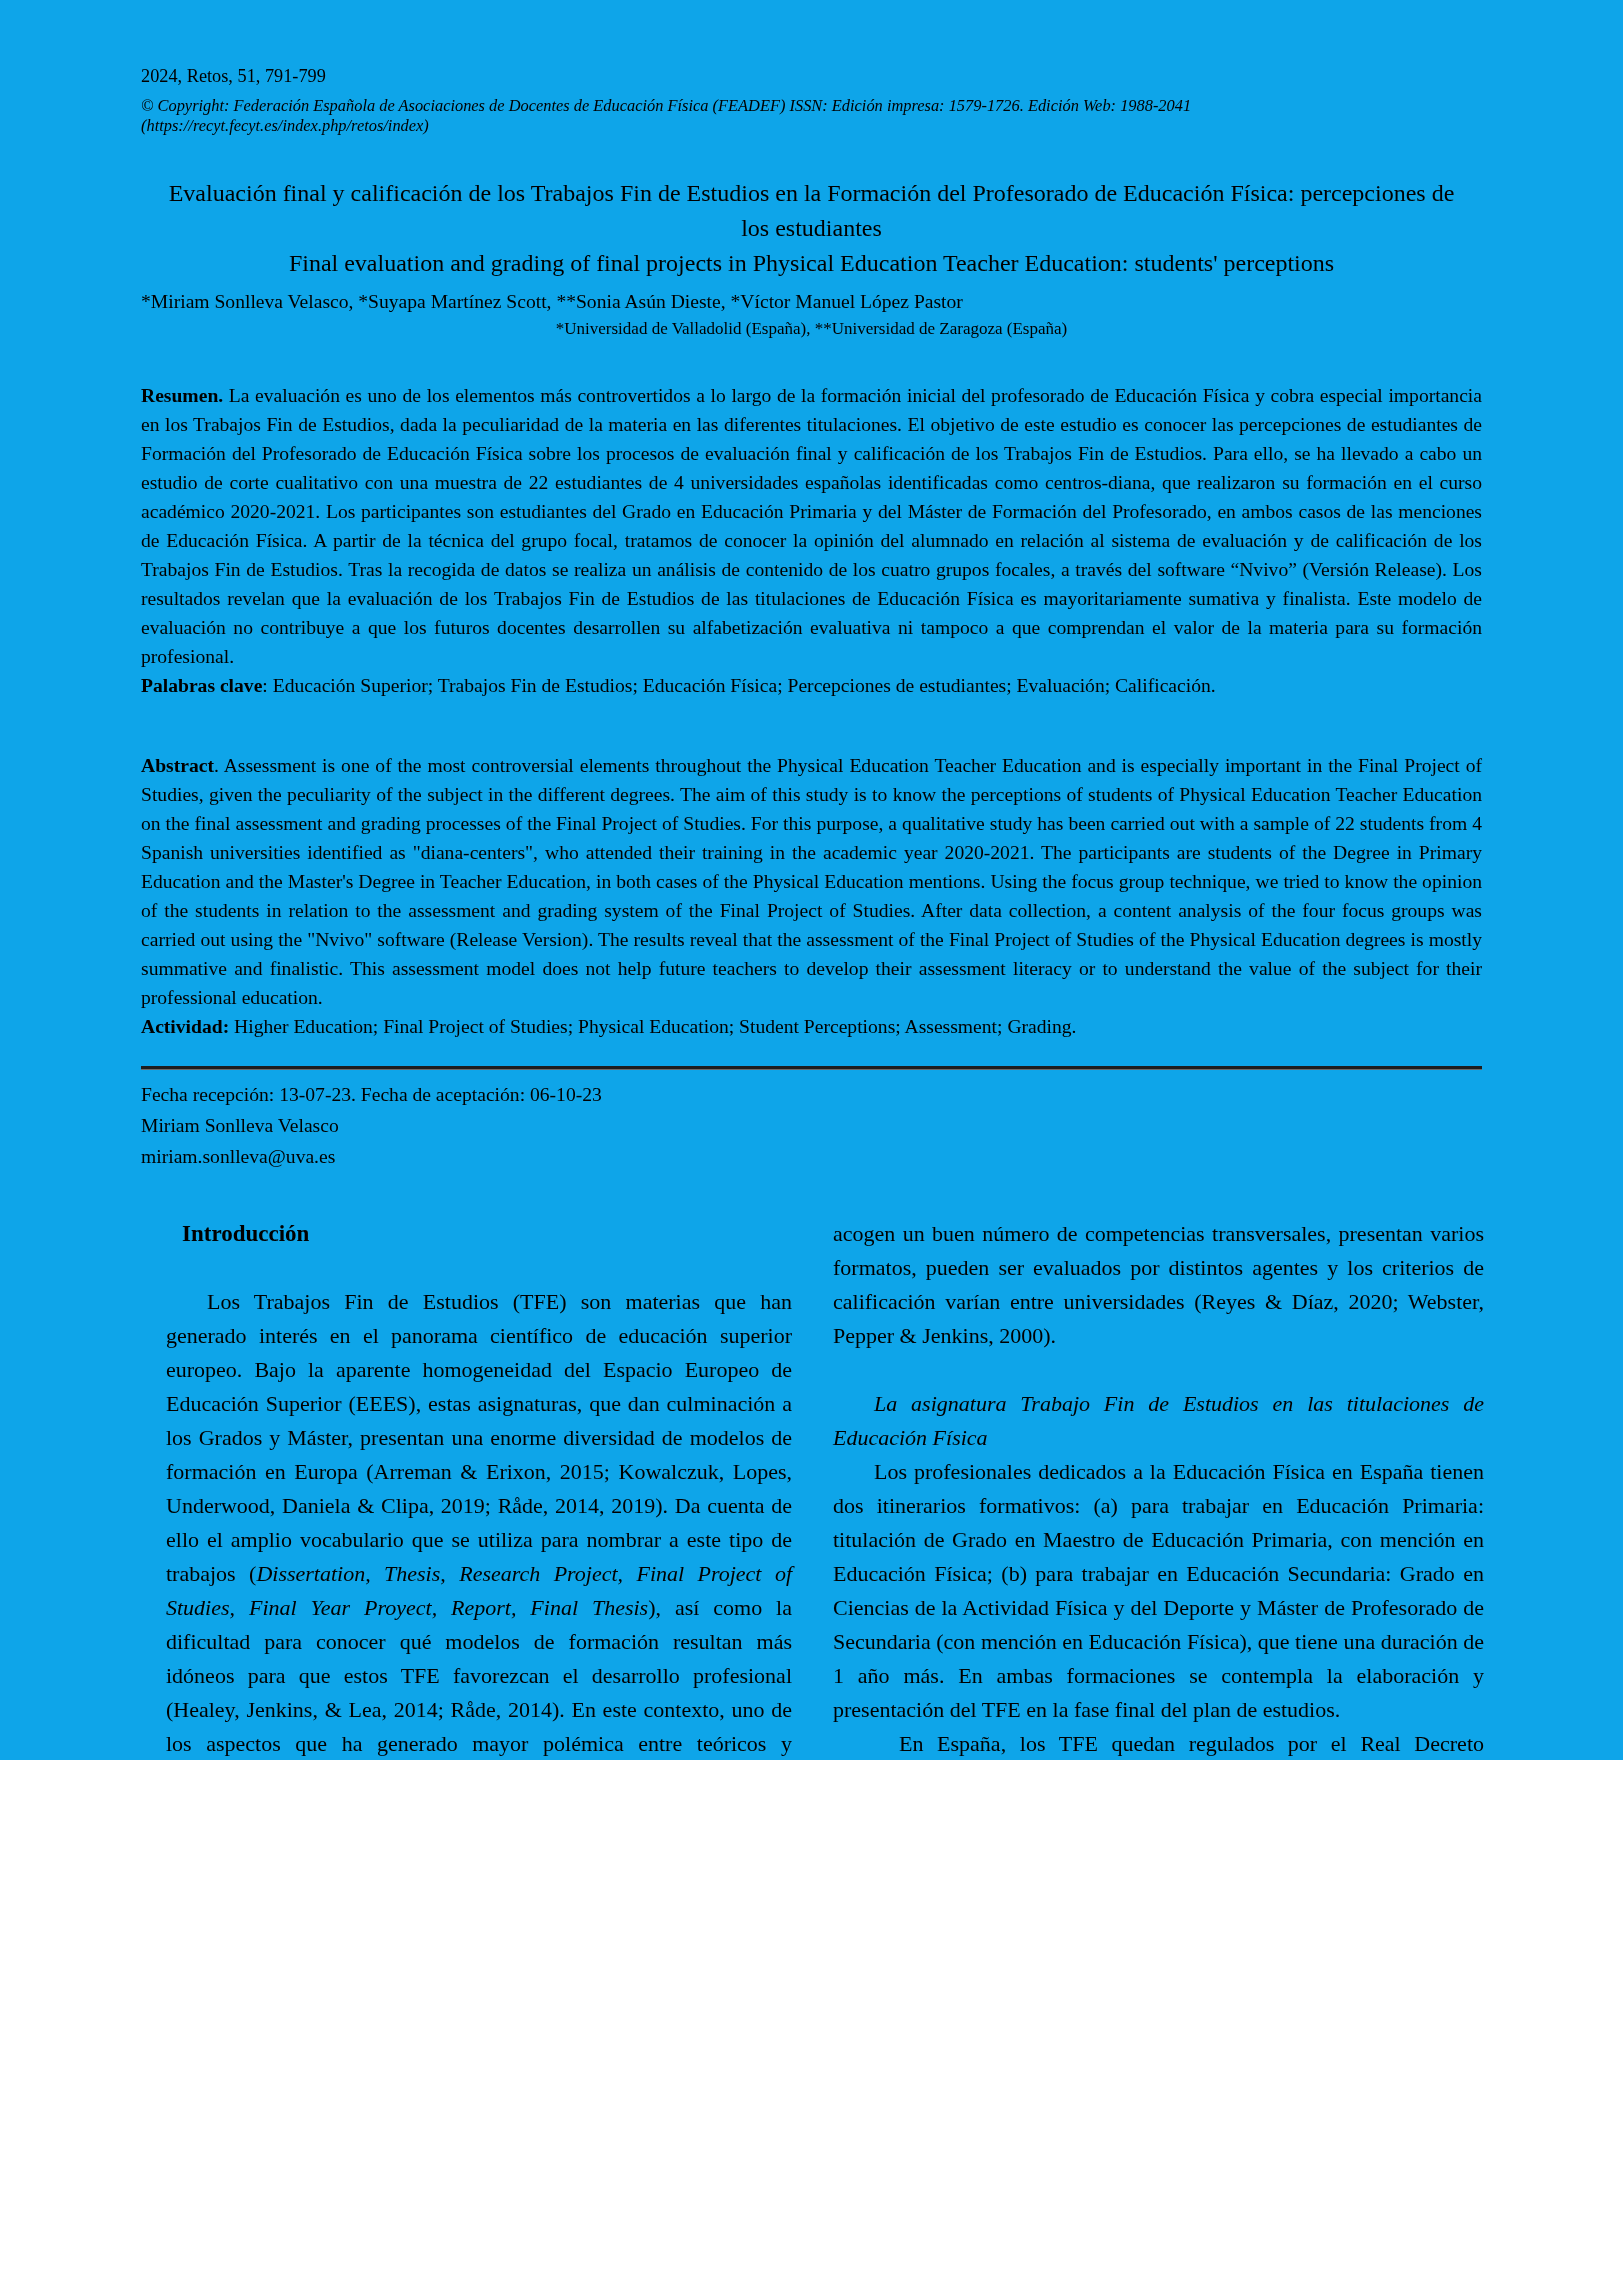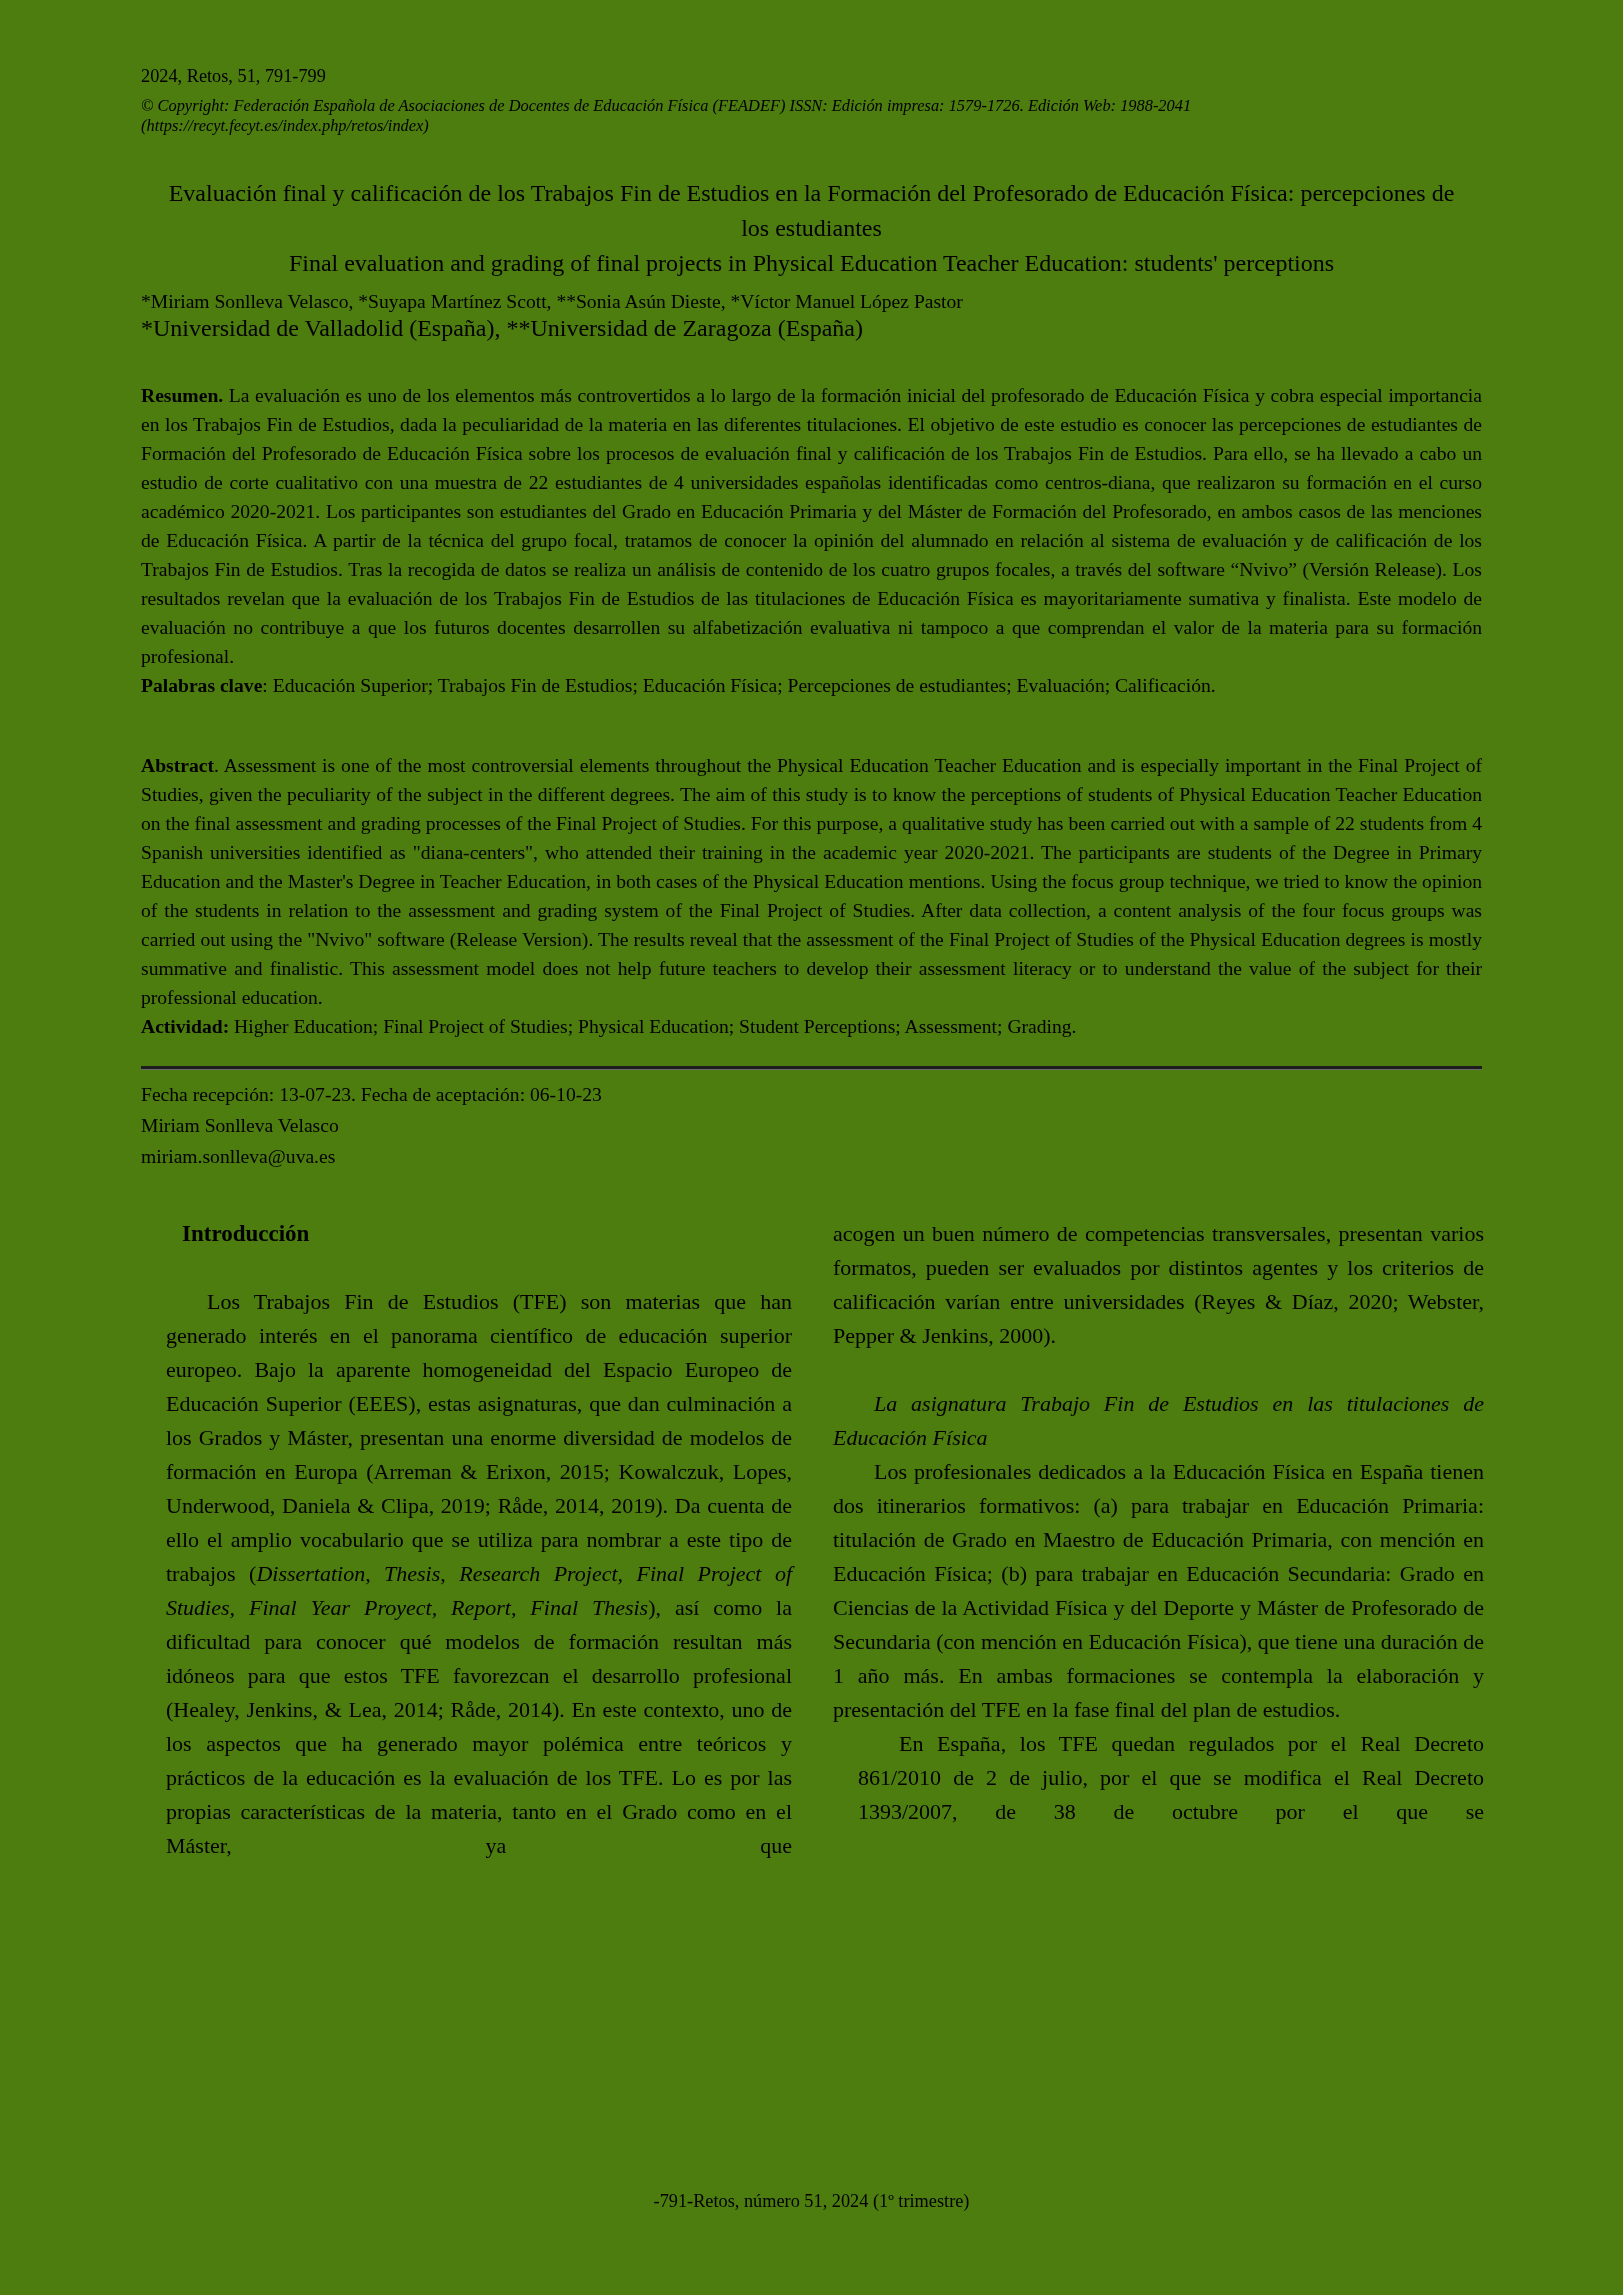--- a/index.html
+++ b/index.html
@@ -3,22 +3,22 @@
 <meta charset="utf-8">
 <style>
   html, body {
     margin: 0;
     padding: 0;
     background: #ffffff;
   }
   .page {
     position: relative;
     width: 1623px;
-    height: 2295px;
-    background: #4d7c0f;
+    height: 1760px;
+    background: #0ea5e9;
     color: #000000;
     font-family: "Liberation Serif", "DejaVu Serif", serif;
     overflow: hidden;
   }
   .content {
     margin: 0 141px;
     padding-top: 65px;
   }
   
   .hdr-citation {
@@ -43,23 +43,23 @@
     max-width: 1316px;
     margin: 0 auto;
   }
   .authors {
     margin-top: 6.5px;
     font-size: 19.6px;
     line-height: 27.5px;
     text-align: left;
   }
   .affiliations {
-    font-size: 24px;
+    font-size: 17px;
     line-height: 27.5px;
-    text-align: left;
+    text-align: center;
   }
   
   .abstract-block {
     margin-top: 38px;
     font-size: 19.6px;
     line-height: 29px;
     text-align: justify;
   }
   .abstract-block.english {
     margin-top: 51px;

